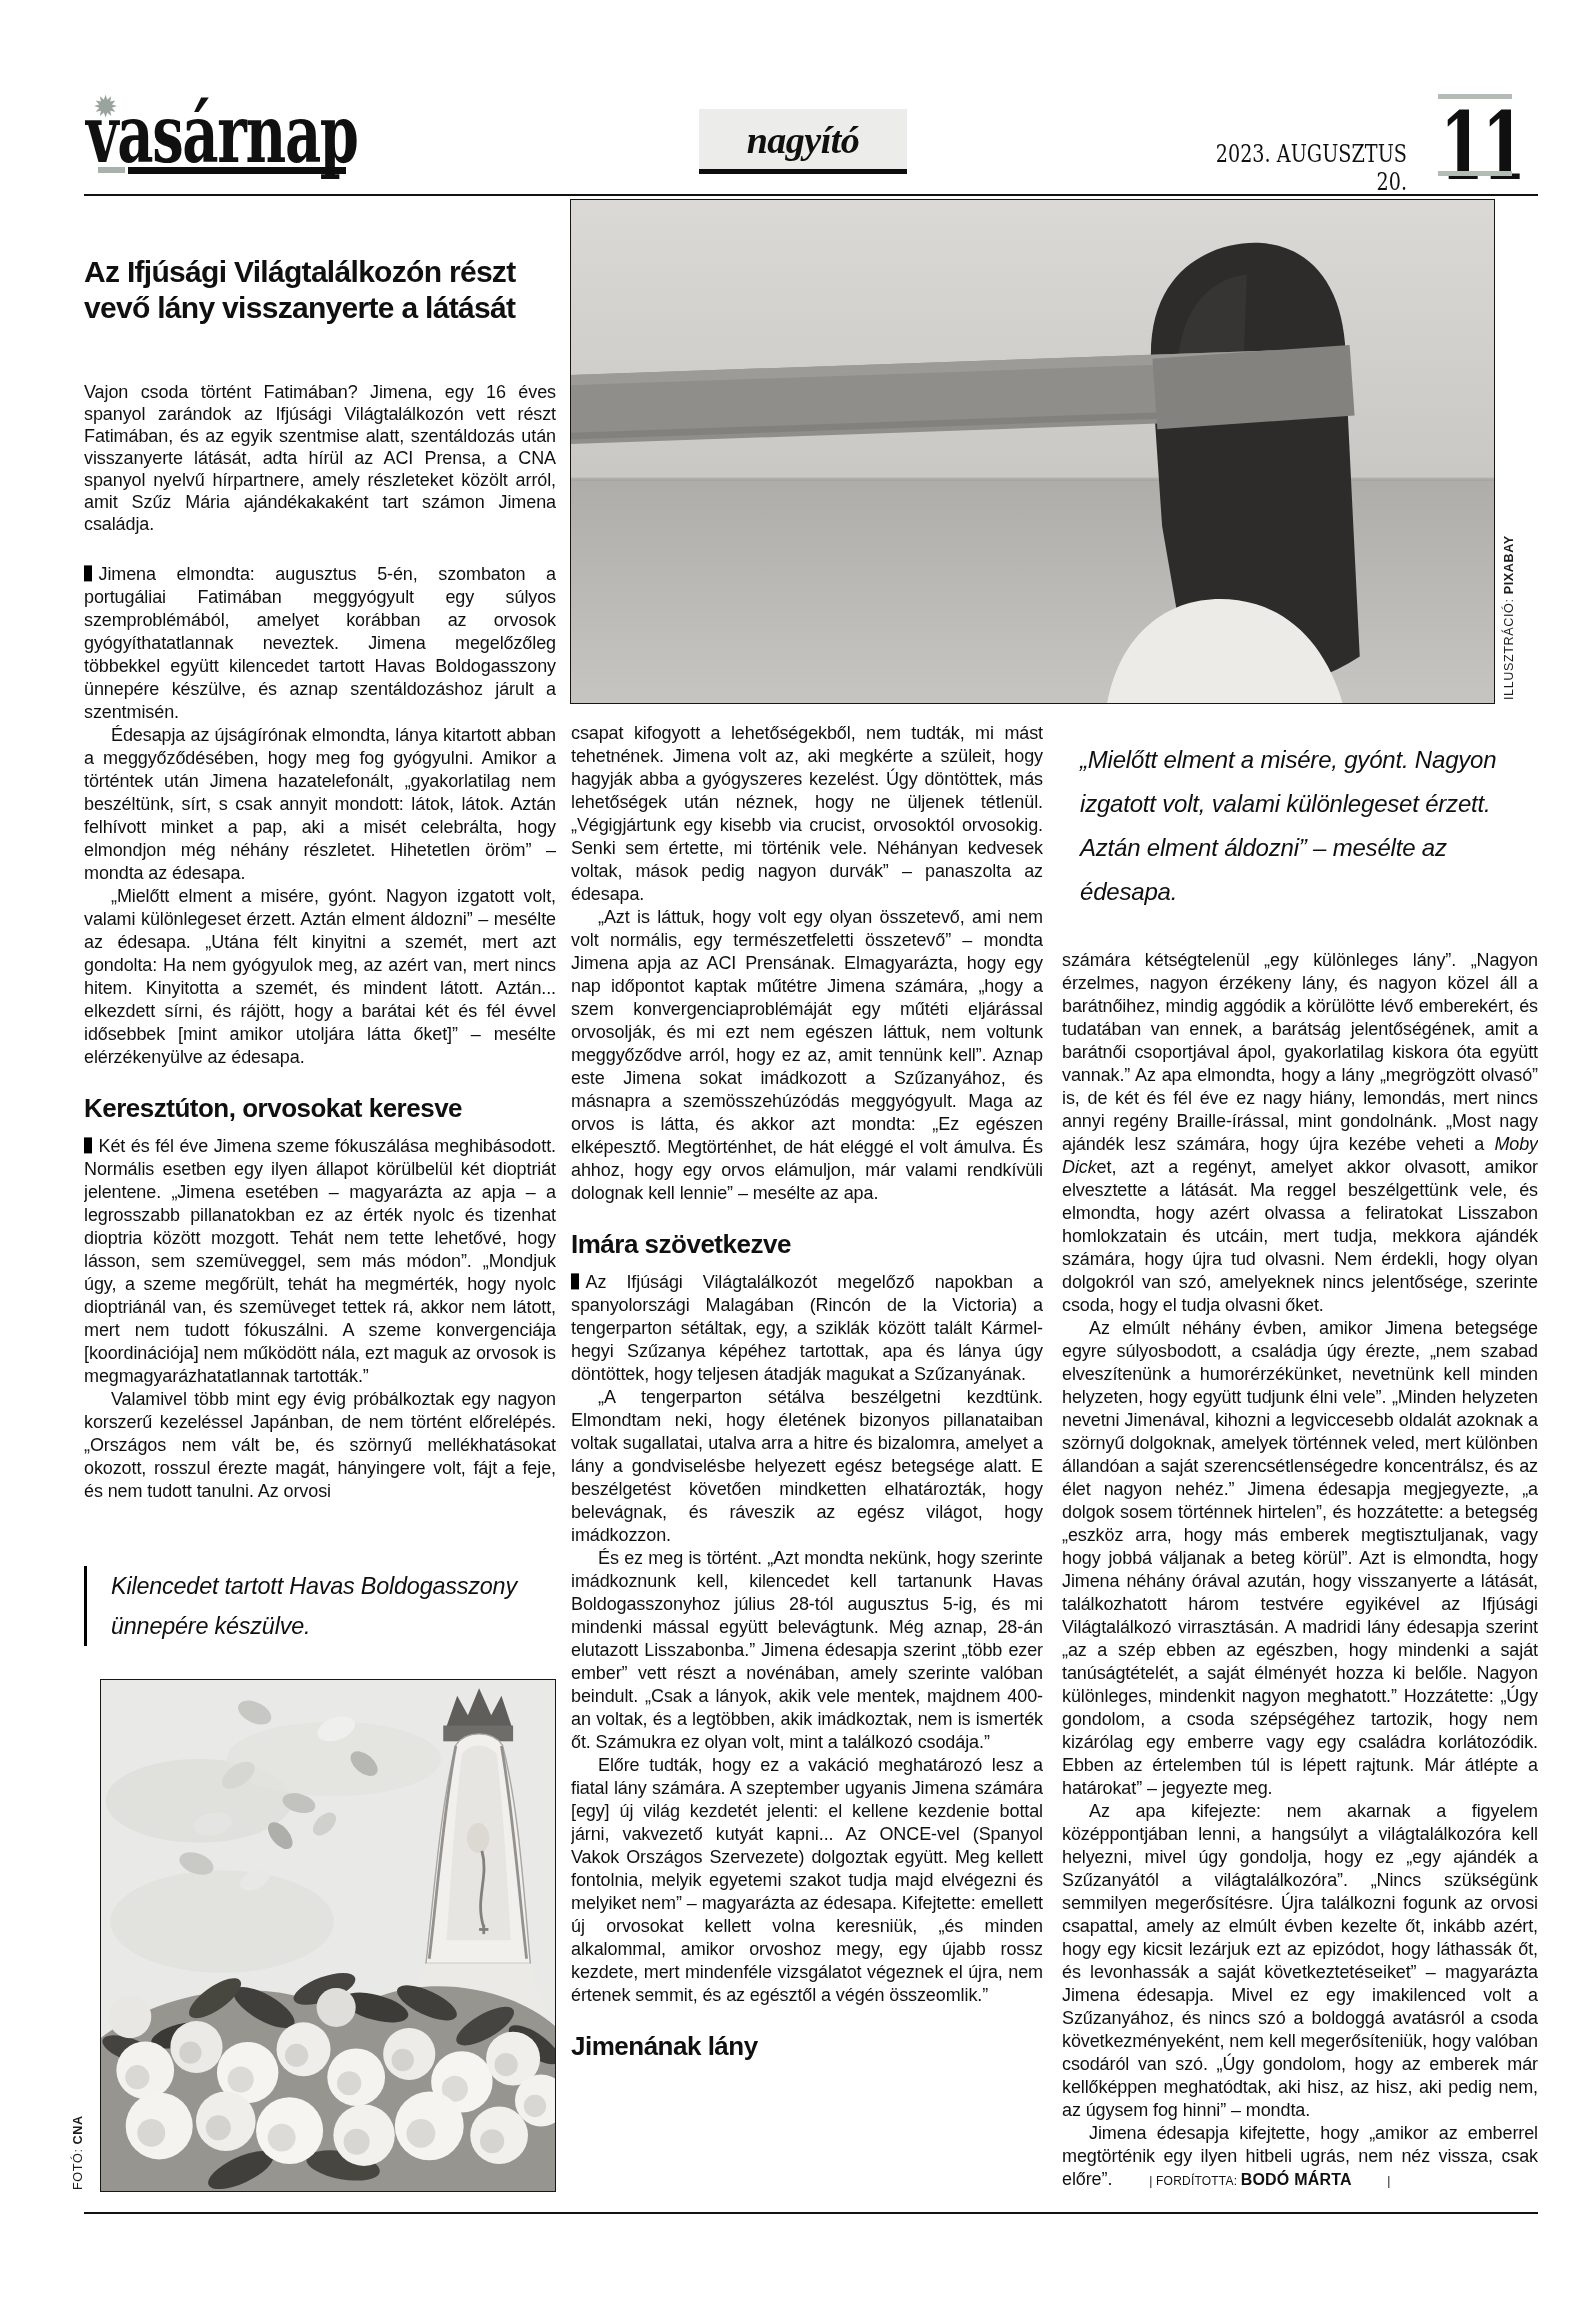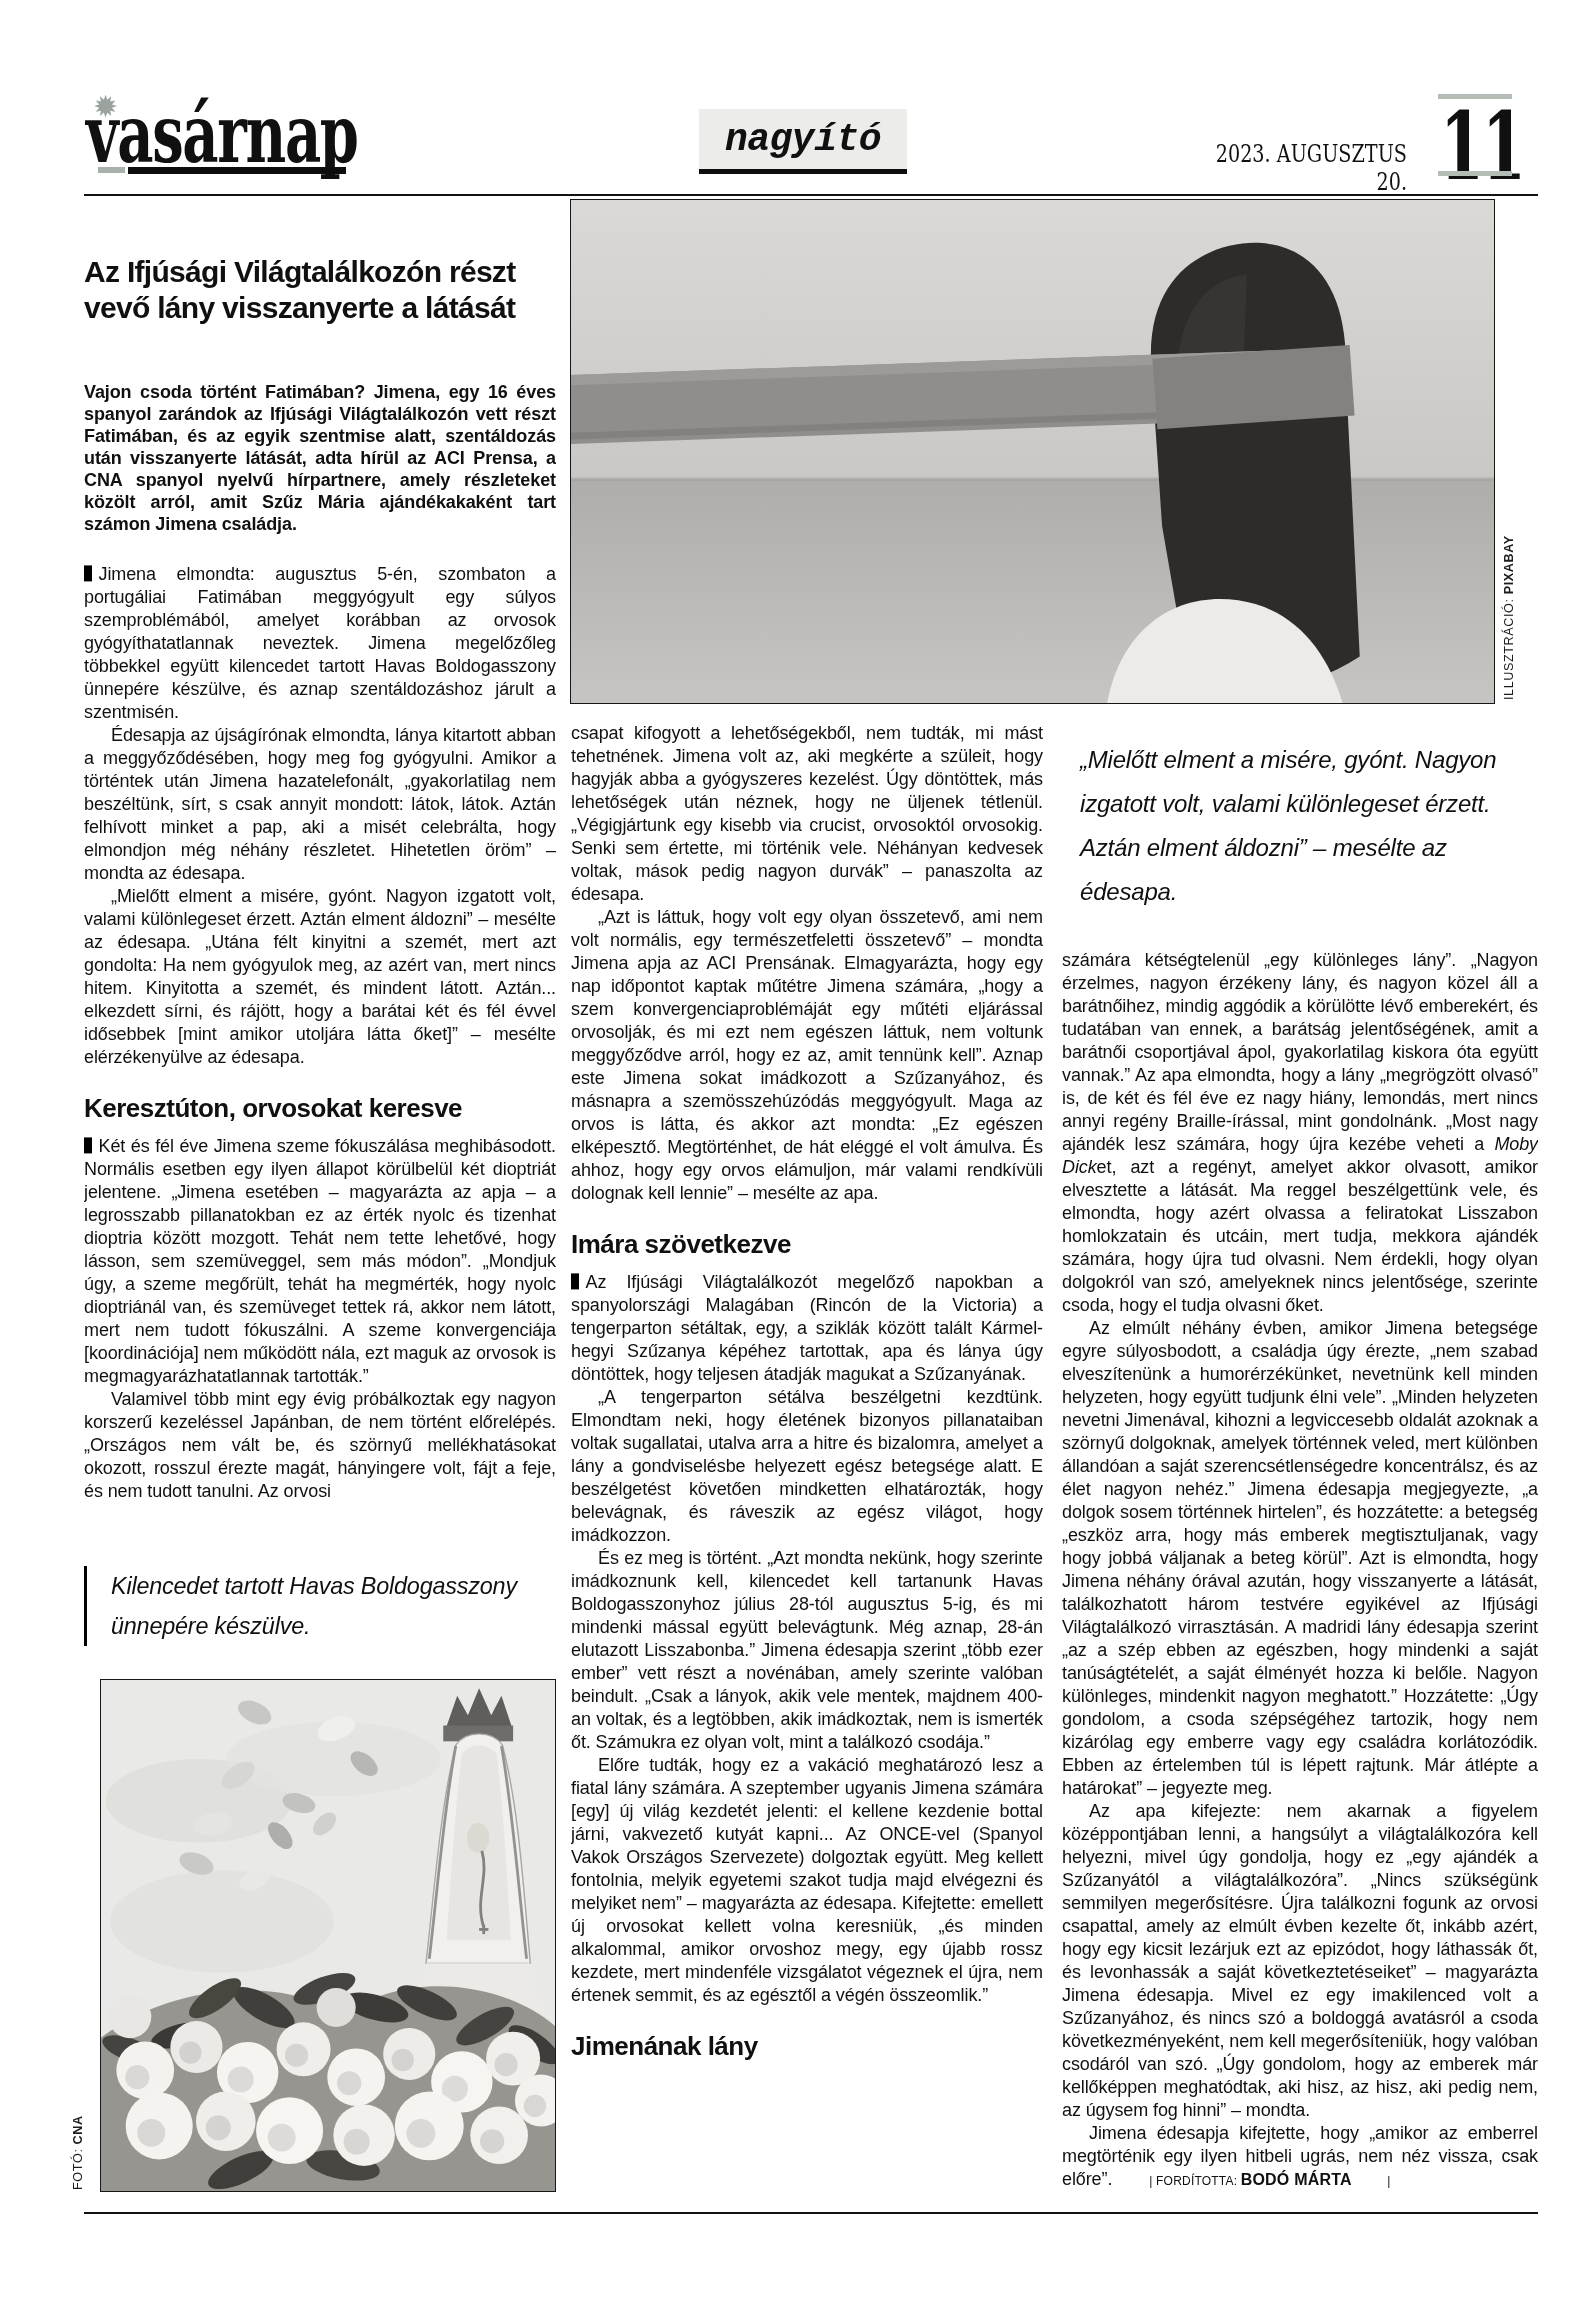--- a/index.html
+++ b/index.html
@@ -10,21 +10,21 @@
   
   .masthead-star{position:absolute;left:93px;top:89px;font-size:30px;color:#9aa39d;
     font-family:"DejaVu Sans",sans-serif;}
   .masthead-word{position:absolute;left:86px;top:92px;font-family:"DejaVu Serif",serif;
     font-size:80px;line-height:1.05;font-weight:600;transform:scaleX(.70);transform-origin:left top;
     letter-spacing:-1.9px;}
   .masthead-grey{position:absolute;left:98px;top:167px;width:27px;height:6px;background:#a9b1ab;}
   .masthead-bar{position:absolute;left:128px;top:167px;width:218px;height:6.5px;background:#0d0d0d;}
   .section-box{position:absolute;left:699px;top:109px;width:208px;height:61px;background:#ececea;
     display:flex;align-items:center;justify-content:center;}
-  .section-box span{font-family:Liberation Mono, monospace;font-style:italic;font-weight:700;
+  .section-box span{font-family:Liberation Serif, serif;font-style:italic;font-weight:700;
     font-size:38px;letter-spacing:-0.5px;}
   .section-bar{position:absolute;left:699px;top:169px;width:208px;height:5.1px;background:#0d0d0d;}
   .issue-date{position:absolute;left:1145px;top:140px;width:262px;text-align:right;
     font-family:"DejaVu Serif",serif;font-size:24px;transform:scaleX(.8);transform-origin:right center;}
   .page-number{position:absolute;left:1440px;top:100px;font-family:"DejaVu Serif",serif;font-weight:700;
     font-size:93px;line-height:1;transform:scaleX(.68);transform-origin:left top;letter-spacing:-2.8px;}
   .pn-bar{position:absolute;left:1438px;width:74px;height:4.7px;background:#b4bcb6;}
   .pn-bar.top{top:94px;} .pn-bar.bot{top:171px;}
   .header-rule{position:absolute;left:84px;top:194px;width:1454px;height:2.3px;background:#111;}
   
@@ -39,21 +39,21 @@
   .credit .lab{font-weight:400;} .credit .nam{font-weight:700;}
   .credit-main{left:1502px;top:700px;}
   .credit-statue{left:71px;top:2190px;}
   
   .col{position:absolute;width:472px;}
   #col1{left:84px;top:229px;max-height:1327px;overflow:hidden;}
   #col2{left:571px;top:722px;max-height:1489px;overflow:hidden;}
   #col3{left:1062px;top:724px;width:476px;max-height:1486px;overflow:hidden;}
   h1.title{margin:0;font-size:52px;line-height:1.05;letter-spacing:-1.4px;font-weight:700;}
   .subtitle{margin-top:25px;font-size:30px;line-height:36px;font-weight:700;letter-spacing:-0.7px;}
-  p.lead{margin:55px 0 0 0;font-size:18px;line-height:22px;font-weight:700;text-align:justify;
+  p.lead{margin:55px 0 0 0;font-size:18px;line-height:22px;font-weight:400;text-align:justify;
     letter-spacing:-0.1px;}
   .body-p{margin:0;font-size:18px;line-height:23px;text-align:justify;letter-spacing:-0.1px;}
   .first-body{margin-top:28px;}
   .indent{text-indent:27px;}
   h3.crosshead{margin:25px 0 12px 0;font-size:26px;line-height:1.1;font-weight:700;letter-spacing:-0.5px;}
   .pmark{display:inline-block;width:7.5px;height:16px;background:#000;margin-right:7px;
     transform:translateY(1.4px);}
   .pullquote-left{position:absolute;left:84px;top:1566px;width:472px;box-sizing:border-box;
     border-left:3.7px solid #000;padding-left:45px;font-style:italic;font-size:23.4px;line-height:40px;
     letter-spacing:-0.2px;}

